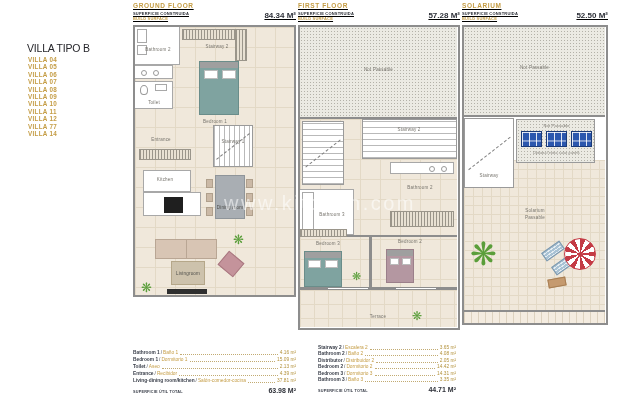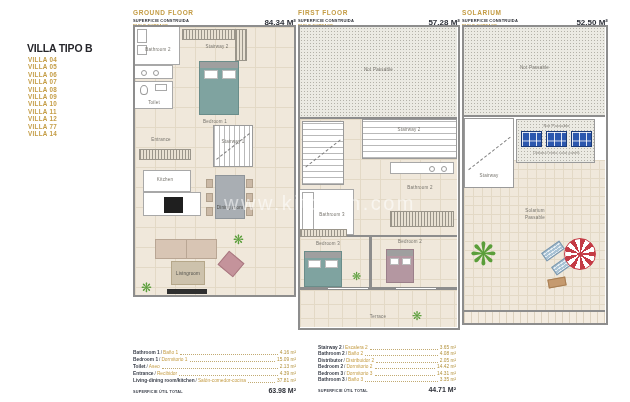--- a/index.html
+++ b/index.html
@@ -1,26 +1,26 @@
 <!DOCTYPE html>
 <html><head>
 <meta charset="utf-8">
 <style>
   html,body{margin:0;padding:0;background:#fff;}
   #stage{position:relative;width:630px;height:402px;background:#fff;overflow:hidden;
          font-family:"Liberation Sans", sans-serif;}
   .abs{position:absolute;}
 
   
-  #v-title{left:27px;top:42px;font-size:10.5px;font-weight:700;color:#26262b;letter-spacing:-0.2px;}
+  #v-title{left:27px;top:42px;font-size:10.5px;font-weight:400;color:#26262b;letter-spacing:-0.2px;}
   #v-list{left:28px;top:56px;}
   .v-item{font-size:6.3px;line-height:7.4px;font-weight:700;color:#c49c44;letter-spacing:0.3px;}
 
   
-  .col-head{top:9px;}
+  .col-head{top:2px;text-decoration:underline;}
   .ph-title{font-size:6.5px;font-weight:700;color:#c49c44;letter-spacing:0.6px;}
   .ph-row{display:flex;justify-content:space-between;align-items:flex-start;margin-top:2px;}
   .ph-es{font-size:4px;font-weight:700;color:#2d3038;letter-spacing:0.2px;}
   .ph-en{font-size:4px;font-weight:700;color:#c49c44;letter-spacing:0.2px;}
   .ph-area{font-size:8px;font-weight:700;color:#2d3038;}
 
   
   .plan{border:2.5px solid #8d8d8d;box-sizing:border-box;}
   .floor{background-color:#f0e8db;
     background-image:linear-gradient(#e3d9c6 1px,transparent 1px),

